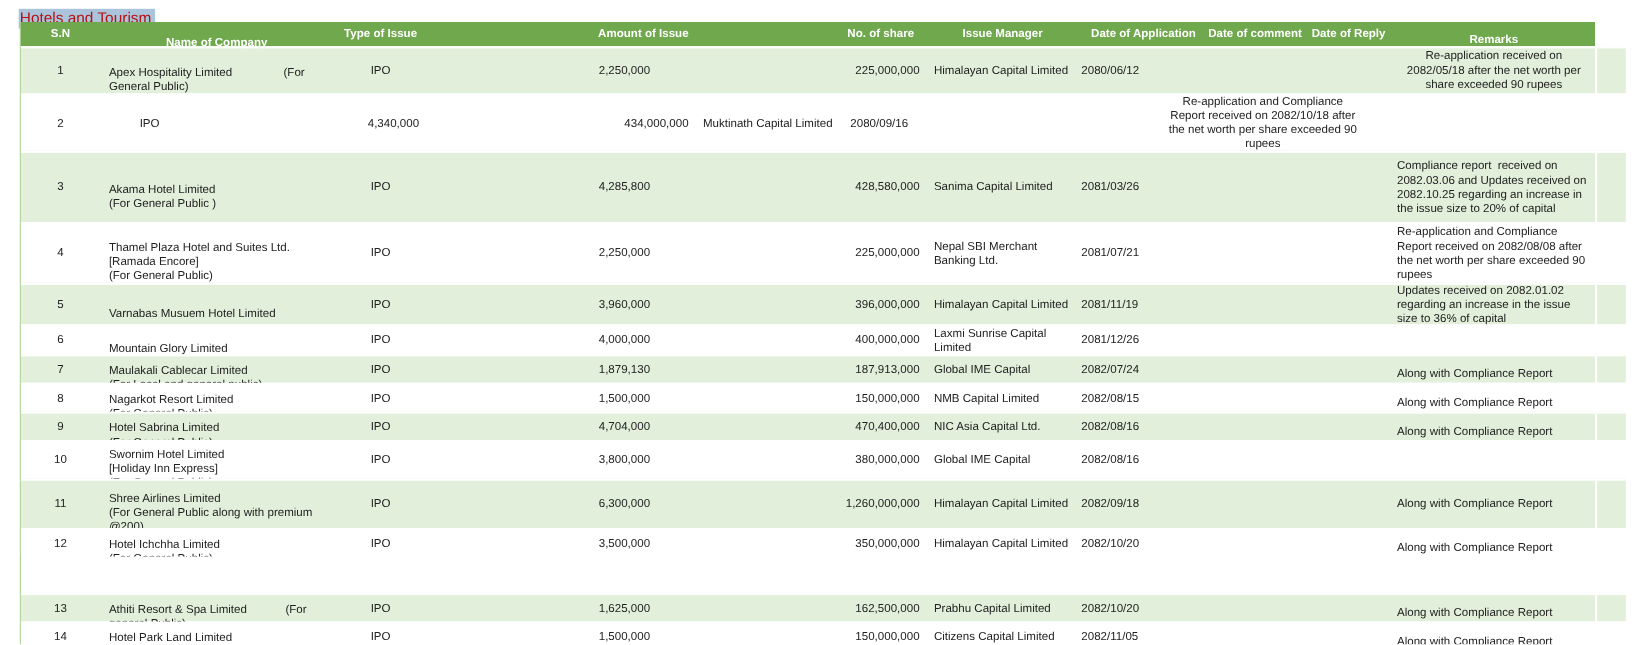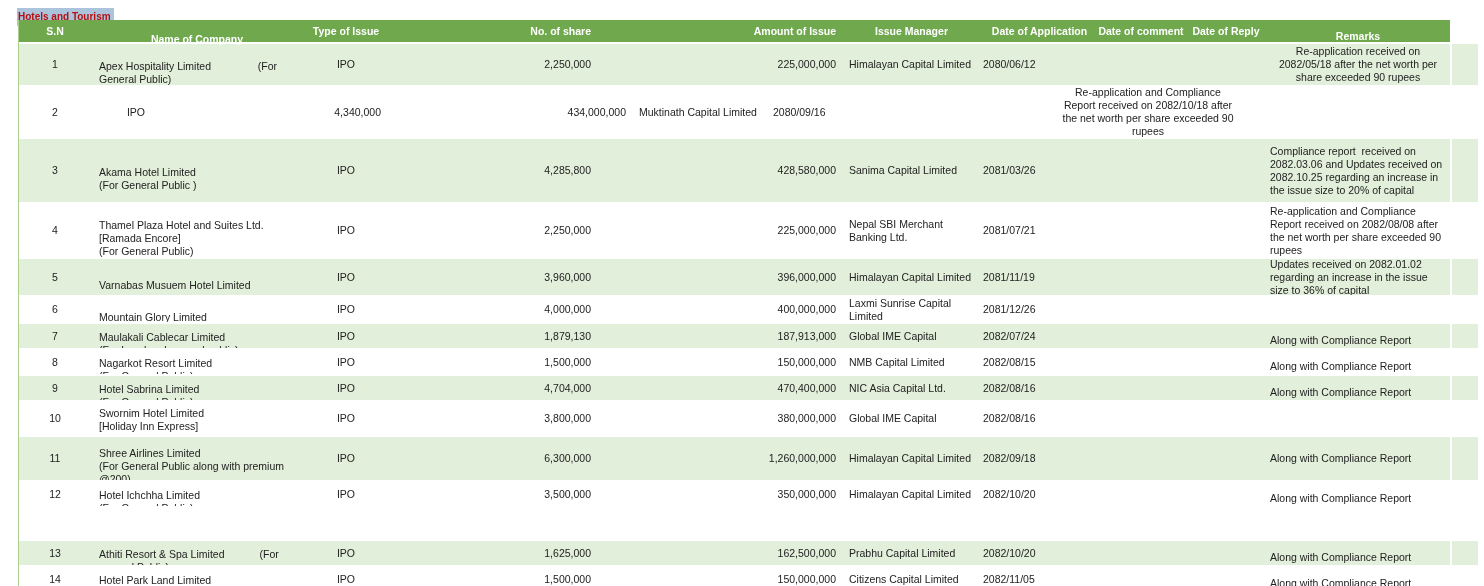--- a/index.html
+++ b/index.html
@@ -12,21 +12,21 @@
     --body-text:#222222;
   }
   *{box-sizing:border-box;margin:0;padding:0;}
   html,body{background:#fff;}
   .page{
     position:relative;width:1484px;height:586px;background:#fff;overflow:hidden;
     font-family:"Liberation Sans",sans-serif;color:var(--body-text);
   }
   .title{
     position:absolute;left:17px;top:8px;display:inline-block;
-    font-size:10px;font-weight:bold;color:var(--title-red);
+    font-size:14px;font-weight:normal;color:var(--title-red);
     background:var(--title-highlight);padding:1px 3px 2px 1px;line-height:15px;
   }
   .table{position:absolute;left:18px;top:20px;width:1459px;border-left:1px solid var(--line-green);}
   .hrow{display:flex;width:1431px;height:22px;background:var(--header-green);}
   .hcell{
     display:flex;align-items:center;justify-content:center;
     color:var(--header-text);font-size:10.5px;font-weight:bold;text-align:center;line-height:11px;
   }
   .row{display:flex;width:1459px;border-top:2px solid #fff;background:#fff;}
   .rows .row:nth-child(odd){background:var(--row-green);}
@@ -69,22 +69,22 @@
 <body>
 
 <div class="page">
   <div class="title">Hotels and Tourism</div>
 
   <div class="table">
     <div class="hrow">
       <div class="hcell c-sn">S.N</div>
       <div class="hcell c-company">Name of Company</div>
       <div class="hcell c-type">Type of Issue</div>
+      <div class="hcell c-amount">Amount of Issue</div>
       <div class="hcell c-shares">No. of share</div>
-      <div class="hcell c-amount">Amount of Issue</div>
       <div class="hcell c-manager">Issue Manager</div>
       <div class="hcell c-appdate">Date of Application</div>
       <div class="hcell c-comment">Date of comment</div>
       <div class="hcell c-reply">Date of Reply</div>
       <div class="hcell c-remarks">Remarks</div>
     </div>
 
     <div class="rows">
         <div class="row">
     <div class="cell c-sn">1</div>

